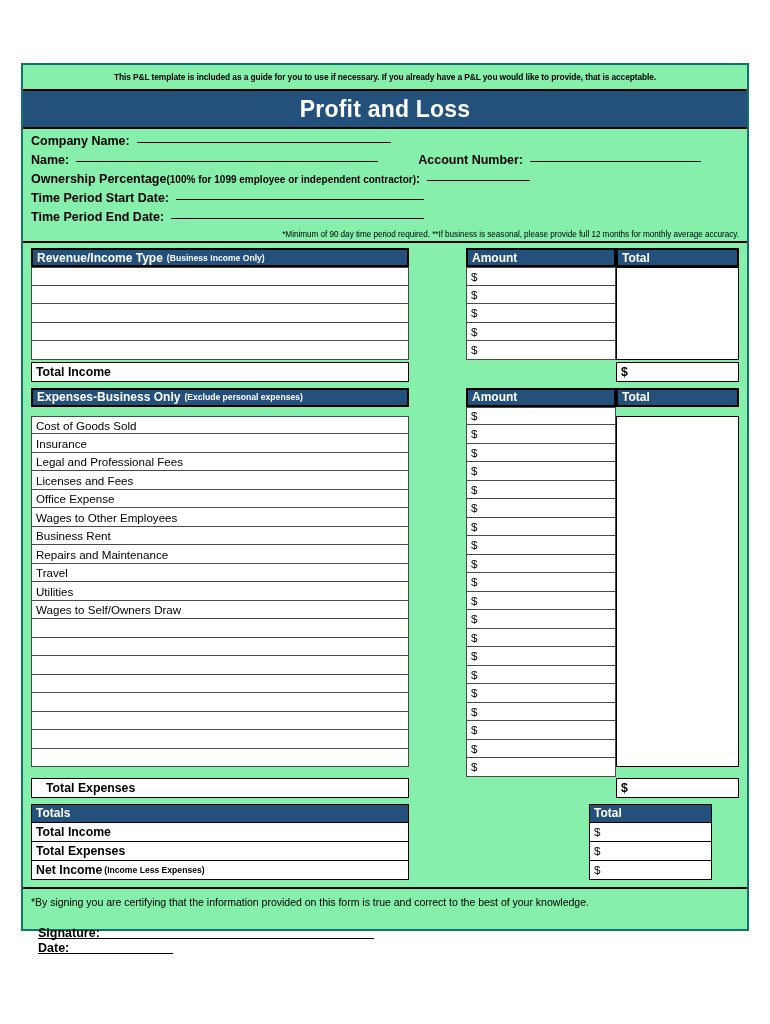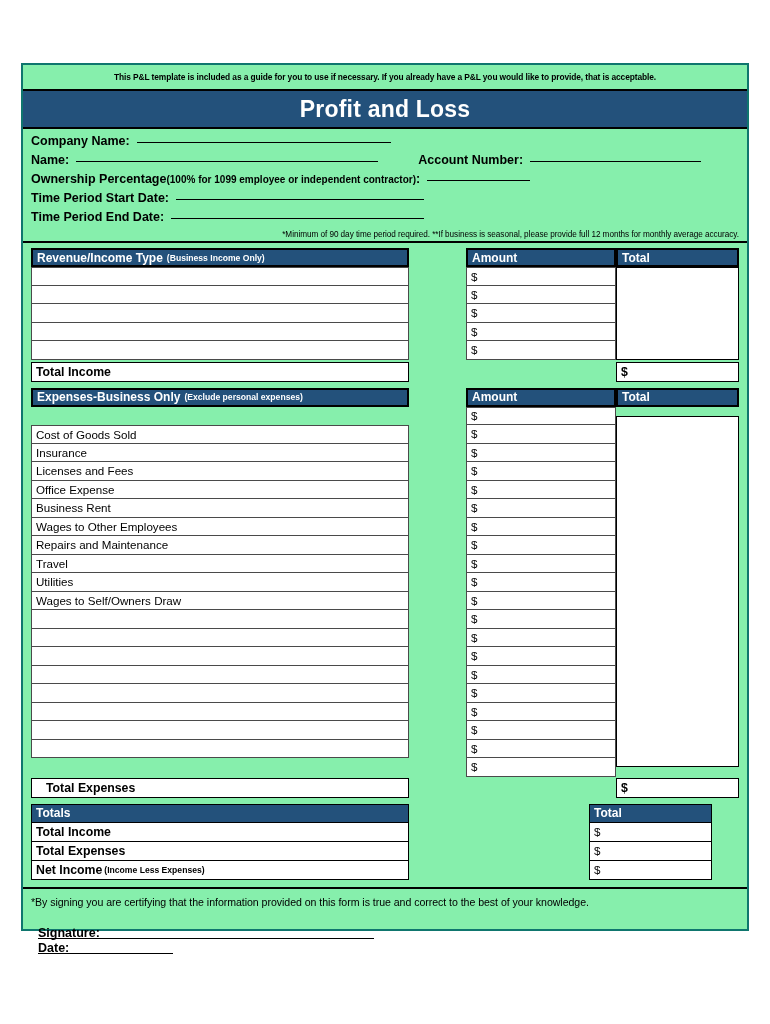--- a/index.html
+++ b/index.html
@@ -345,24 +345,25 @@
         </div>
         <div class="gap"></div>
         <div class="col-amt hdr blue">Amount</div>
         <div class="col-tot hdr blue">Total</div>
       </div>
 
       <div class="srow">
         <div class="col-desc">
           <div class="cell first">Cost of Goods Sold</div>
           <div class="cell">Insurance</div>
+          <div class="cell">Legal and Professional Fees</div>
           <div class="cell">Licenses and Fees</div>
           <div class="cell">Office Expense</div>
+          <div class="cell">Wages to Other Employees</div>
           <div class="cell">Business Rent</div>
-          <div class="cell">Wages to Other Employees</div>
           <div class="cell">Repairs and Maintenance</div>
           <div class="cell">Travel</div>
           <div class="cell">Utilities</div>
           <div class="cell">Wages to Self/Owners Draw</div>
           <div class="cell"></div>
           <div class="cell"></div>
           <div class="cell"></div>
           <div class="cell"></div>
           <div class="cell"></div>
           <div class="cell"></div>

